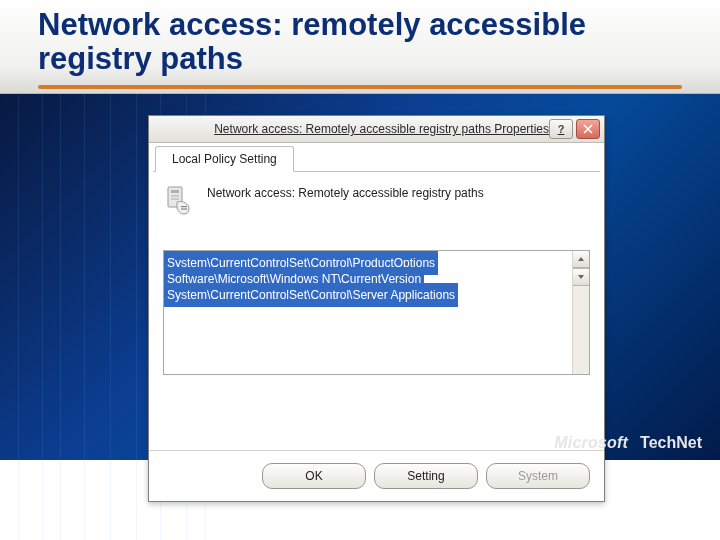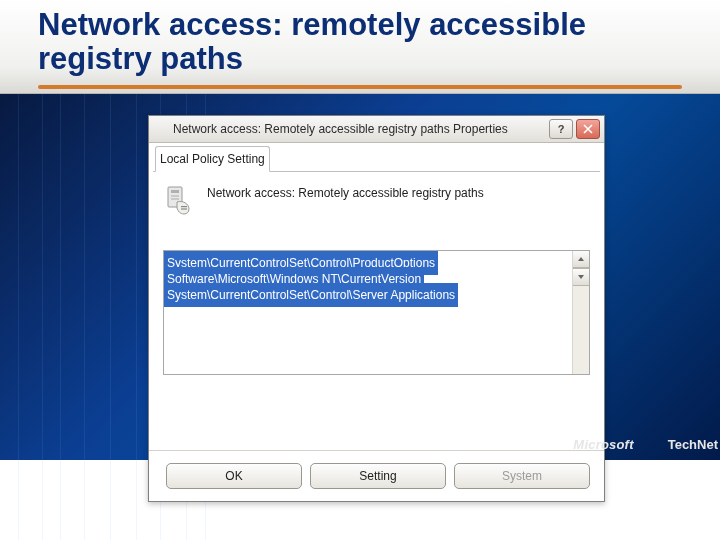--- a/index.html
+++ b/index.html
@@ -27,51 +27,51 @@
     background:linear-gradient(#ffffff 0%,#f0f0ee 72%,#d9d8d4 100%);
     box-shadow:inset 0 -1px 0 #b7b5af;
   }
   .orange-rule{position:absolute;left:38px;right:38px;top:85px;height:4px;background:#d37b2b;border-radius:2px;}
   .slide-title{
     position:absolute;top:8px;left:38px;right:38px;
     font-size:31px;line-height:1.1;font-weight:700;color:#0c2e74;
   }
   
   .footer{
-    position:absolute;right:2px;bottom:8px;display:flex;align-items:center;gap:22px;color:#e6e6e6;
-    font-size:13px;
+    position:absolute;right:18px;bottom:8px;display:flex;align-items:center;gap:0;color:#e6e6e6;
+    font-size:16px;
   }
   .footer .ms{font-style:italic;font-weight:700;letter-spacing:.2px;}
   .footer .tn{font-weight:700;margin-left:12px;}
 
   
   .dialog{
     position:absolute;left:148px;top:115px;width:455px;height:385px;
     background:#fff;border:1px solid #7f7f7f;
     box-shadow:0 2px 6px rgba(0,0,0,.25);
   }
   .dlg-titlebar{
-    height:26px;display:flex;align-items:center;justify-content:space-between;
+    height:26px;display:flex;align-items:center;justify-content:flex-end;
     background:linear-gradient(#f7f7f7,#e2e0da);border-bottom:1px solid #bdbbb4;
-    padding:0 4px 0 24px;font-size:12px;color:#2b2b2b;
+    padding:0 4px 0 24px;font-size:12px;color:#2b2b2b;text-decoration:underline;
   }
   .dlg-titlebar .controls{display:flex;gap:3px;}
   .win-btn{
     width:22px;height:18px;border:1px solid #9a968e;border-radius:3px;
     background:linear-gradient(#fafafa,#dedbd3);color:#444;font-size:11px;line-height:16px;text-align:center;
     display:inline-flex;align-items:center;justify-content:center;
   }
   .win-btn.close{
     background:linear-gradient(#f2a59a,#d86a58);border-color:#9c5246;color:#fff;font-weight:700;
   }
   .win-btn svg{display:block;}
 
   .tab-strip{height:24px;position:relative;border-bottom:1px solid #bfbfbf;margin:4px 4px 0 4px;}
   .tab{
-    position:absolute;bottom:-1px;left:2px;height:24px;padding:0 4px;font-size:12px;color:#222;
+    position:absolute;bottom:-1px;left:2px;height:24px;padding:0 16px;font-size:12px;color:#222;
     background:#fff;border:1px solid #bfbfbf;border-bottom:1px solid #fff;border-top-left-radius:3px;border-top-right-radius:3px;
     display:flex;align-items:center;
   }
 
   .body{padding:12px 14px 8px 14px;position:relative;height:calc(100% - 26px - 28px - 50px - 8px);}
   .icon-row{display:flex;align-items:flex-start;gap:12px;margin-bottom:40px;}
   .policy-icon{width:32px;height:32px;flex:0 0 32px;}
   .policy-label{font-size:12px;color:#222;margin-top:2px;}
 
   .listbox{
@@ -89,22 +89,22 @@
   .sb-btn{height:16px;background:linear-gradient(#fcfcfb,#e0ded6);border:1px solid #b8b5aa;border-width:1px 0 1px 0;display:flex;align-items:center;justify-content:center;}
   .sb-btn:first-child{border-top:0;}
   .sb-btn svg{display:block;}
 
   .button-row{
     position:absolute;left:0;right:0;bottom:0;height:50px;border-top:1px solid #d3d1ca;
     display:flex;align-items:center;justify-content:flex-end;gap:8px;padding:0 14px;background:#fff;
   }
   .btn{
     min-width:82px;height:24px;font-size:12px;color:#222;text-align:center;
-    background:linear-gradient(#fdfdfd,#e7e5de);border:1px solid #9a978e;border-radius:5px;
-    display:inline-flex;align-items:center;justify-content:center;padding:0 26px;
+    background:linear-gradient(#fdfdfd,#e7e5de);border:1px solid #9a978e;border-radius:10px;
+    display:inline-flex;align-items:center;justify-content:center;padding:0 10px;
   }
   .btn.disabled{color:#9b9b9b;}
 </style>
 </head>
 <body>
 
 <div class="slide">
   <div class="lines">
     <span></span>
       <span></span>

